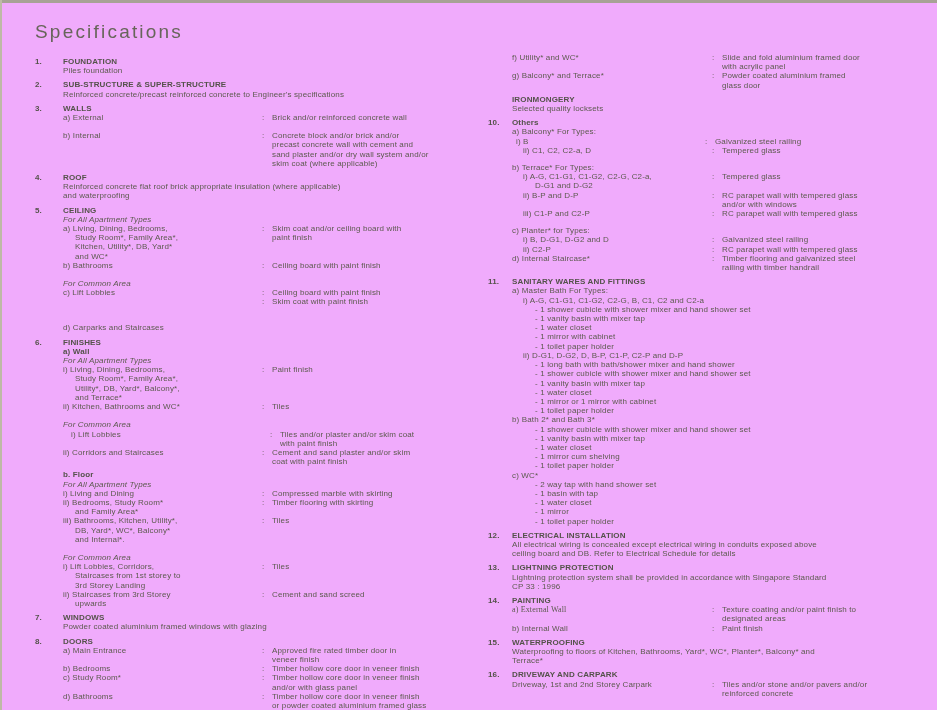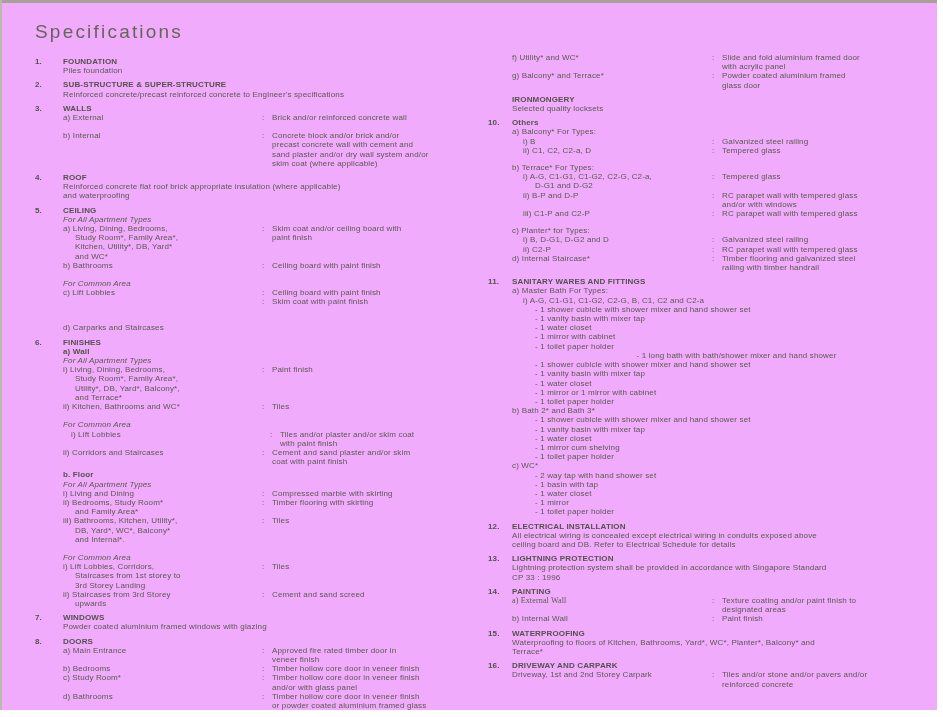--- a/index.html
+++ b/index.html
@@ -360,21 +360,21 @@
         </div>
       </div>
       <div class="spec-section">
         <div class="sec-head">
           <div class="num">10.</div>
           <div class="ttl">Others</div>
         </div>
         <div class="sec-body">
           <div class="p-line" style="margin-left: 0px;">a) Balcony* For Types:</div>
           <div class="row">
-            <div class="row-label" style="margin-left: 11px; width: 189px;">
+            <div class="row-label" style="margin-left: 4px; width: 189px;">
               <div>i)  B</div>
             </div>
             <div class="row-colon">:</div>
             <div class="row-value">
               <div>Galvanized steel railing</div>
             </div>
           </div>
           <div class="row">
             <div class="row-label" style="margin-left: 11px; width: 189px;">
               <div>ii) C1, C2, C2-a, D</div>
@@ -453,21 +453,22 @@
           <div class="ttl">SANITARY WARES AND FITTINGS</div>
         </div>
         <div class="sec-body">
           <div class="p-line" style="margin-left: 0px;">a) Master Bath For Types:</div>
           <div class="p-line" style="margin-left: 11px;">i)  A-G, C1-G1, C1-G2, C2-G, B, C1, C2 and C2-a</div>
           <div class="p-line" style="margin-left: 23px;">- 1 shower cubicle with shower mixer and hand shower set</div>
           <div class="p-line" style="margin-left: 23px;">- 1 vanity basin with mixer tap</div>
           <div class="p-line" style="margin-left: 23px;">- 1 water closet</div>
           <div class="p-line" style="margin-left: 23px;">- 1 mirror with cabinet</div>
           <div class="p-line" style="margin-left: 23px;">- 1 toilet paper holder</div>
-          <div class="p-line" style="margin-left: 23px; text-align: center;">- 1 long bath with bath/shower mixer and hand shower</div>
+          <div class="p-line" style="margin-left: 11px;">ii) D-G1, D-G2, D, B-P, C1-P, C2-P and D-P</div>
+          <div class="p-line" style="margin-left: 23px;">- 1 long bath with bath/shower mixer and hand shower</div>
           <div class="p-line" style="margin-left: 23px;">- 1 shower cubicle with shower mixer and hand shower set</div>
           <div class="p-line" style="margin-left: 23px;">- 1 vanity basin with mixer tap</div>
           <div class="p-line" style="margin-left: 23px;">- 1 water closet</div>
           <div class="p-line" style="margin-left: 23px;">- 1 mirror or 1 mirror with cabinet</div>
           <div class="p-line" style="margin-left: 23px;">- 1 toilet paper holder</div>
           <div class="p-line" style="margin-left: 0px;">b) Bath 2* and Bath 3*</div>
           <div class="p-line" style="margin-left: 23px;">- 1 shower cubicle with shower mixer and hand shower set</div>
           <div class="p-line" style="margin-left: 23px;">- 1 vanity basin with mixer tap</div>
           <div class="p-line" style="margin-left: 23px;">- 1 water closet</div>
           <div class="p-line" style="margin-left: 23px;">- 1 mirror cum shelving</div>

